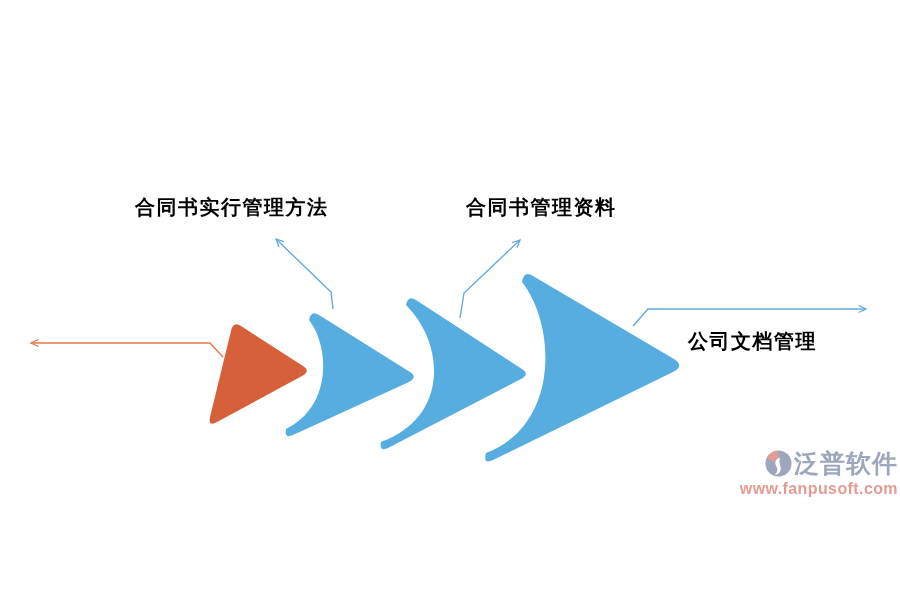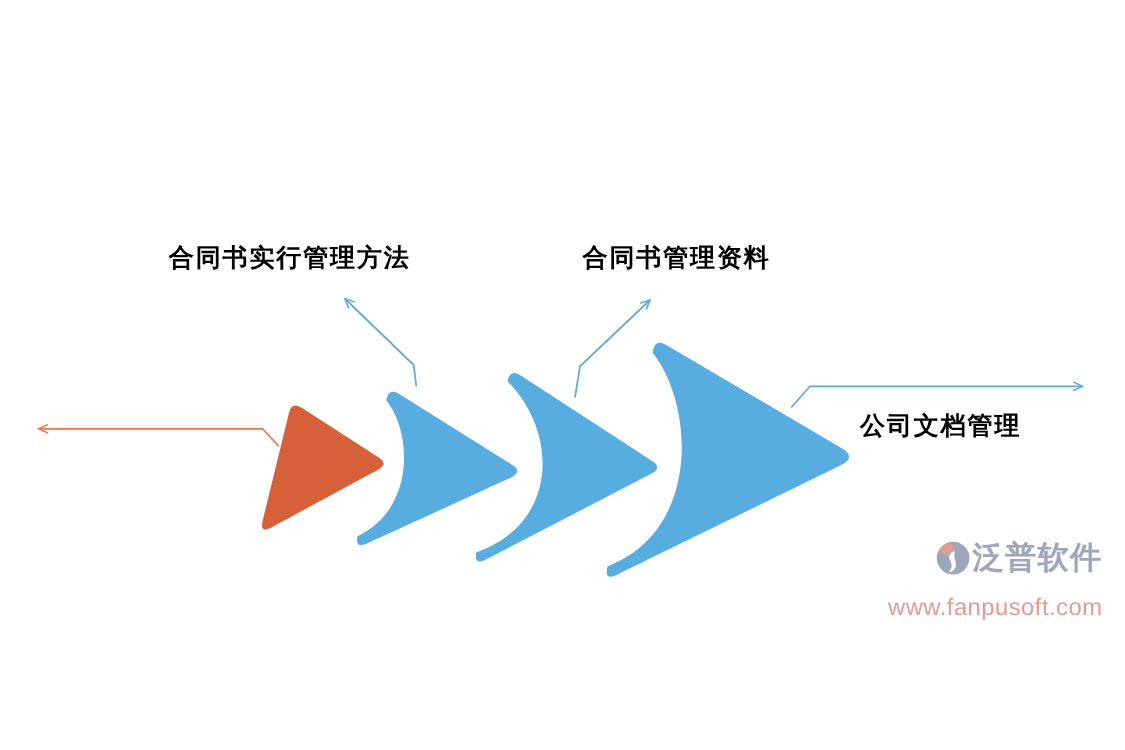--- a/index.html
+++ b/index.html
@@ -24,44 +24,44 @@
     color: #000;
     white-space: nowrap;
     line-height: 1.05;
   }
   .label-top-left  { left: 135px; top: 197px; }
   .label-top-right { left: 466px; top: 197px; }
   .label-left      { left: 52px;  top: 360px; }
   .label-right     { left: 688px; top: 331px; }
   .watermark {
     position: absolute;
-    right: 18px;
+    right: 2px;
     bottom: 6px;
     text-align: center;
     opacity: 0.95;
   }
   .wm-row {
     display: flex;
     align-items: center;
     justify-content: flex-end;
     gap: 1px;
   }
   .wm-brand {
     font-size: 25px;
     font-weight: bold;
     color: #98a2b8;
     letter-spacing: 1px;
     line-height: 1;
   }
   .wm-url {
-    font-size: 19px;
-    font-weight: normal;
+    font-size: 16px;
+    font-weight: bold;
     color: #e2968e;
     letter-spacing: 0.4px;
-    margin-top: 16px;
+    margin-top: 2px;
     line-height: 1.1;
   }
 </style>
 </head>
 <body>
 
 <div id="stage">
 
   <svg id="diagram-svg" viewBox="0 0 900 600" xmlns="http://www.w3.org/2000/svg">
     <defs>

